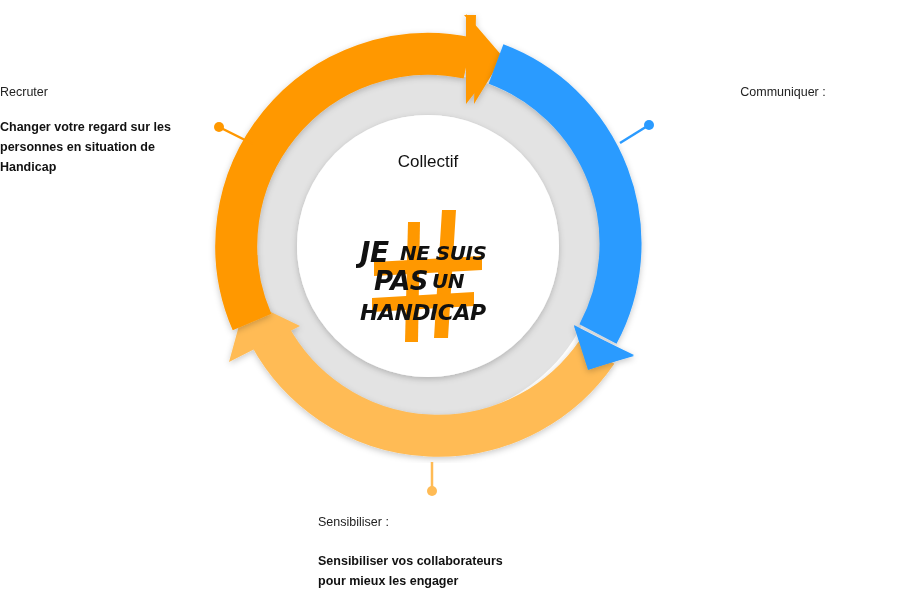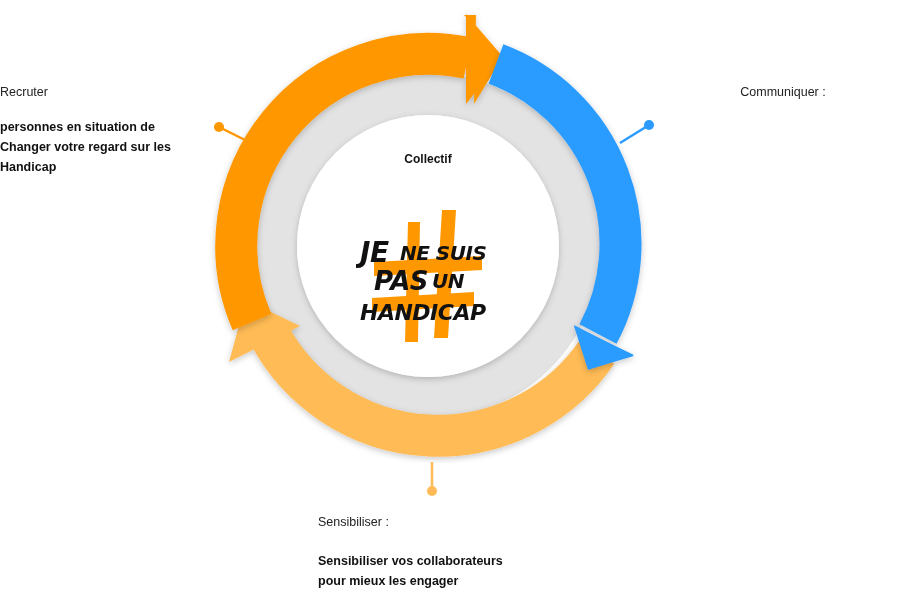--- a/index.html
+++ b/index.html
@@ -9,21 +9,21 @@
   .label-block { position:absolute; font-size:12.5px; line-height:20px; }
   .label-title { color:#222; font-weight:normal; }
   .label-desc { font-weight:bold; color:#111; }
   #recruter { left:0; top:82px; width:202px; }
   #recruter .label-desc { margin-top:15px; }
   #communiquer { left:668px; top:82px; width:230px; text-align:center; }
   #communiquer .label-desc { margin-top:15px; }
   #sensibiliser { left:318px; top:512px; width:224px; text-align:left; }
   #sensibiliser .label-desc { margin-top:19px; }
   .center-title { position:absolute; left:340px; top:152px; width:176px; text-align:center;
-                  font-weight:bold; font-size:12px; color:#111; }
+                  font-weight:normal; font-size:17px; color:#111; }
   .logo { position:absolute; left:356px; top:210px; width:150px; height:140px; }
   .logo-text { font-family: "DejaVu Sans", sans-serif; font-weight:bold; font-style:italic;
                fill:#111; letter-spacing:-0.5px; }
 </style>
 </head>
 <body>
 
 <div class="diagram">
   <svg width="898" height="609" viewBox="0 0 898 609">
     <defs>
@@ -81,22 +81,22 @@
       <text x="44" y="50" class="logo-text" font-size="20">NE SUIS</text>
       <text x="18" y="80" class="logo-text" font-size="26">PAS</text>
       <text x="76" y="78" class="logo-text" font-size="20">UN</text>
       <text x="4" y="110" class="logo-text" font-size="22">HANDICAP</text>
     </svg>
   </div>
 
   <div class="label-block" id="recruter">
     <div class="label-title">Recruter</div>
     <div class="label-desc">
+      <div>Changer votre regard sur les</div>
       <div>personnes en situation de</div>
-      <div>Changer votre regard sur les</div>
       <div>Handicap</div>
     </div>
   </div>
 
   <div class="label-block" id="communiquer">
     <div class="label-title">Communiquer :</div>
     <div class="label-desc">
     </div>
   </div>
 

